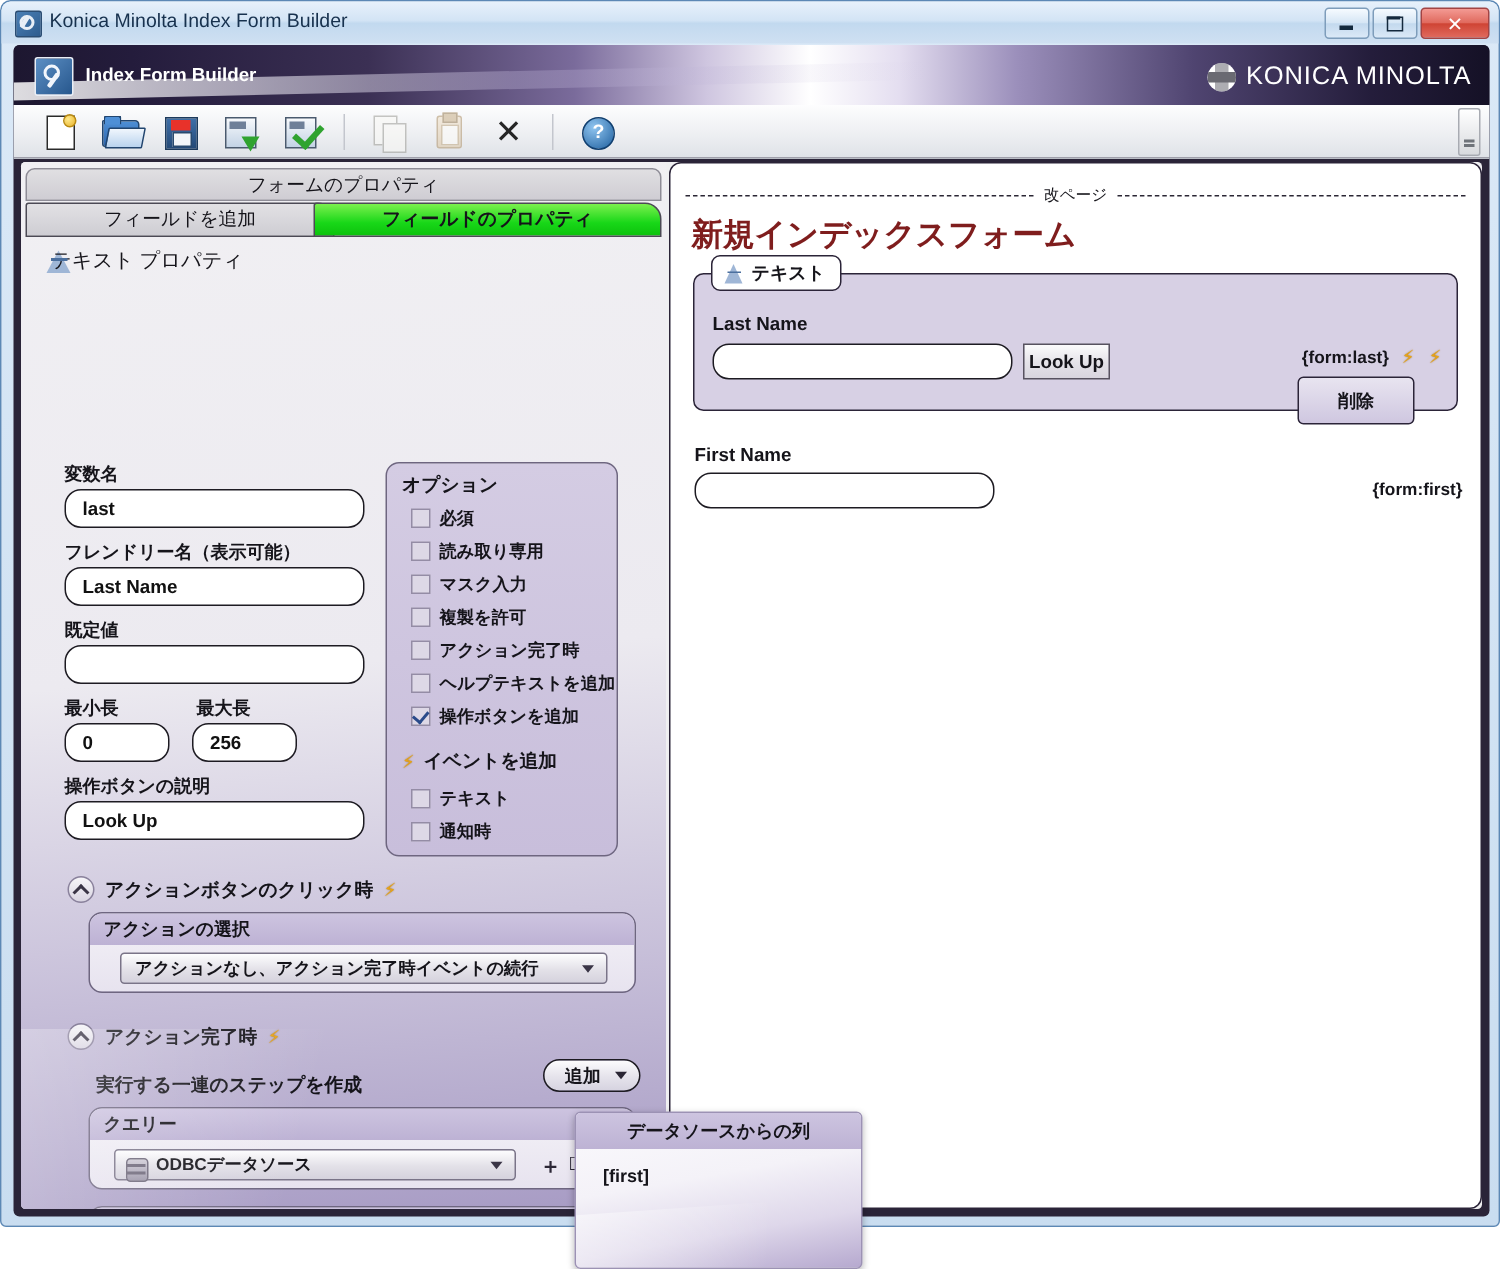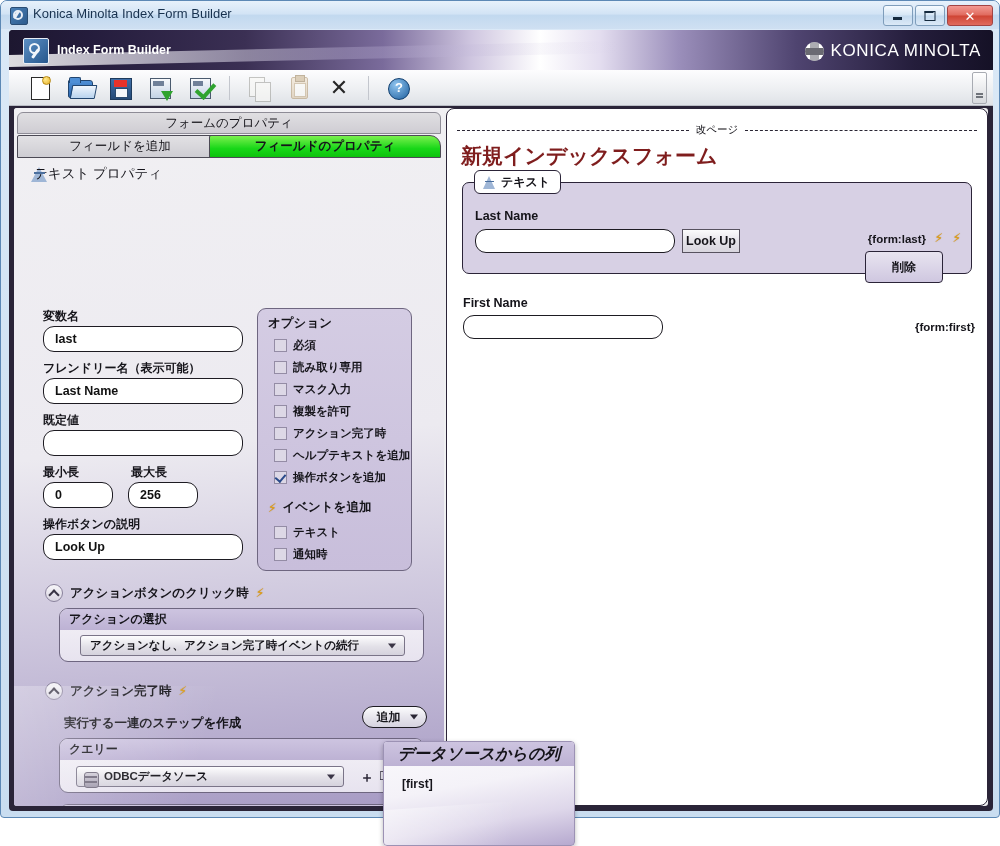--- a/index.html
+++ b/index.html
@@ -201,21 +201,21 @@
     font-size:12px;color:#15141a;font-weight:bold;display:flex;align-items:center;justify-content:center;cursor:pointer;}
 
   
   .popup{position:absolute;left:383px;top:741px;width:190px;height:103px;
     background:linear-gradient(170deg,#fbfafd 0%,#f4f2f8 42%,#ded7ea 72%,#b6a9cf 100%);
     border:1px solid #9c92b4;border-radius:4px;box-shadow:0 2px 5px rgba(0,0,0,.28);overflow:hidden;z-index:50;}
   .popup:after{content:"";position:absolute;left:-10%;bottom:-10px;width:130%;height:52px;
     background:linear-gradient(100deg,rgba(255,255,255,.55),rgba(255,255,255,0) 60%);transform:rotate(-4deg);}
   .popup-h{position:absolute;left:0;top:0;width:100%;height:24px;
     background:linear-gradient(#cdc4e0,#bdb2d4);display:flex;align-items:center;justify-content:center;
-    font-size:16px;color:#15141a;font-weight:bold;font-style:italic;}
+    font-size:12px;color:#15141a;font-weight:bold;}
   .popup-item{position:absolute;left:18px;top:35px;font-size:12px;color:#15141a;font-weight:bold;
     z-index:3;cursor:pointer;}
 </style>
 </head>
 <body>
 
 <div class="os-window">
 
   <div class="titlebar">
     <div class="title-ico"></div>

